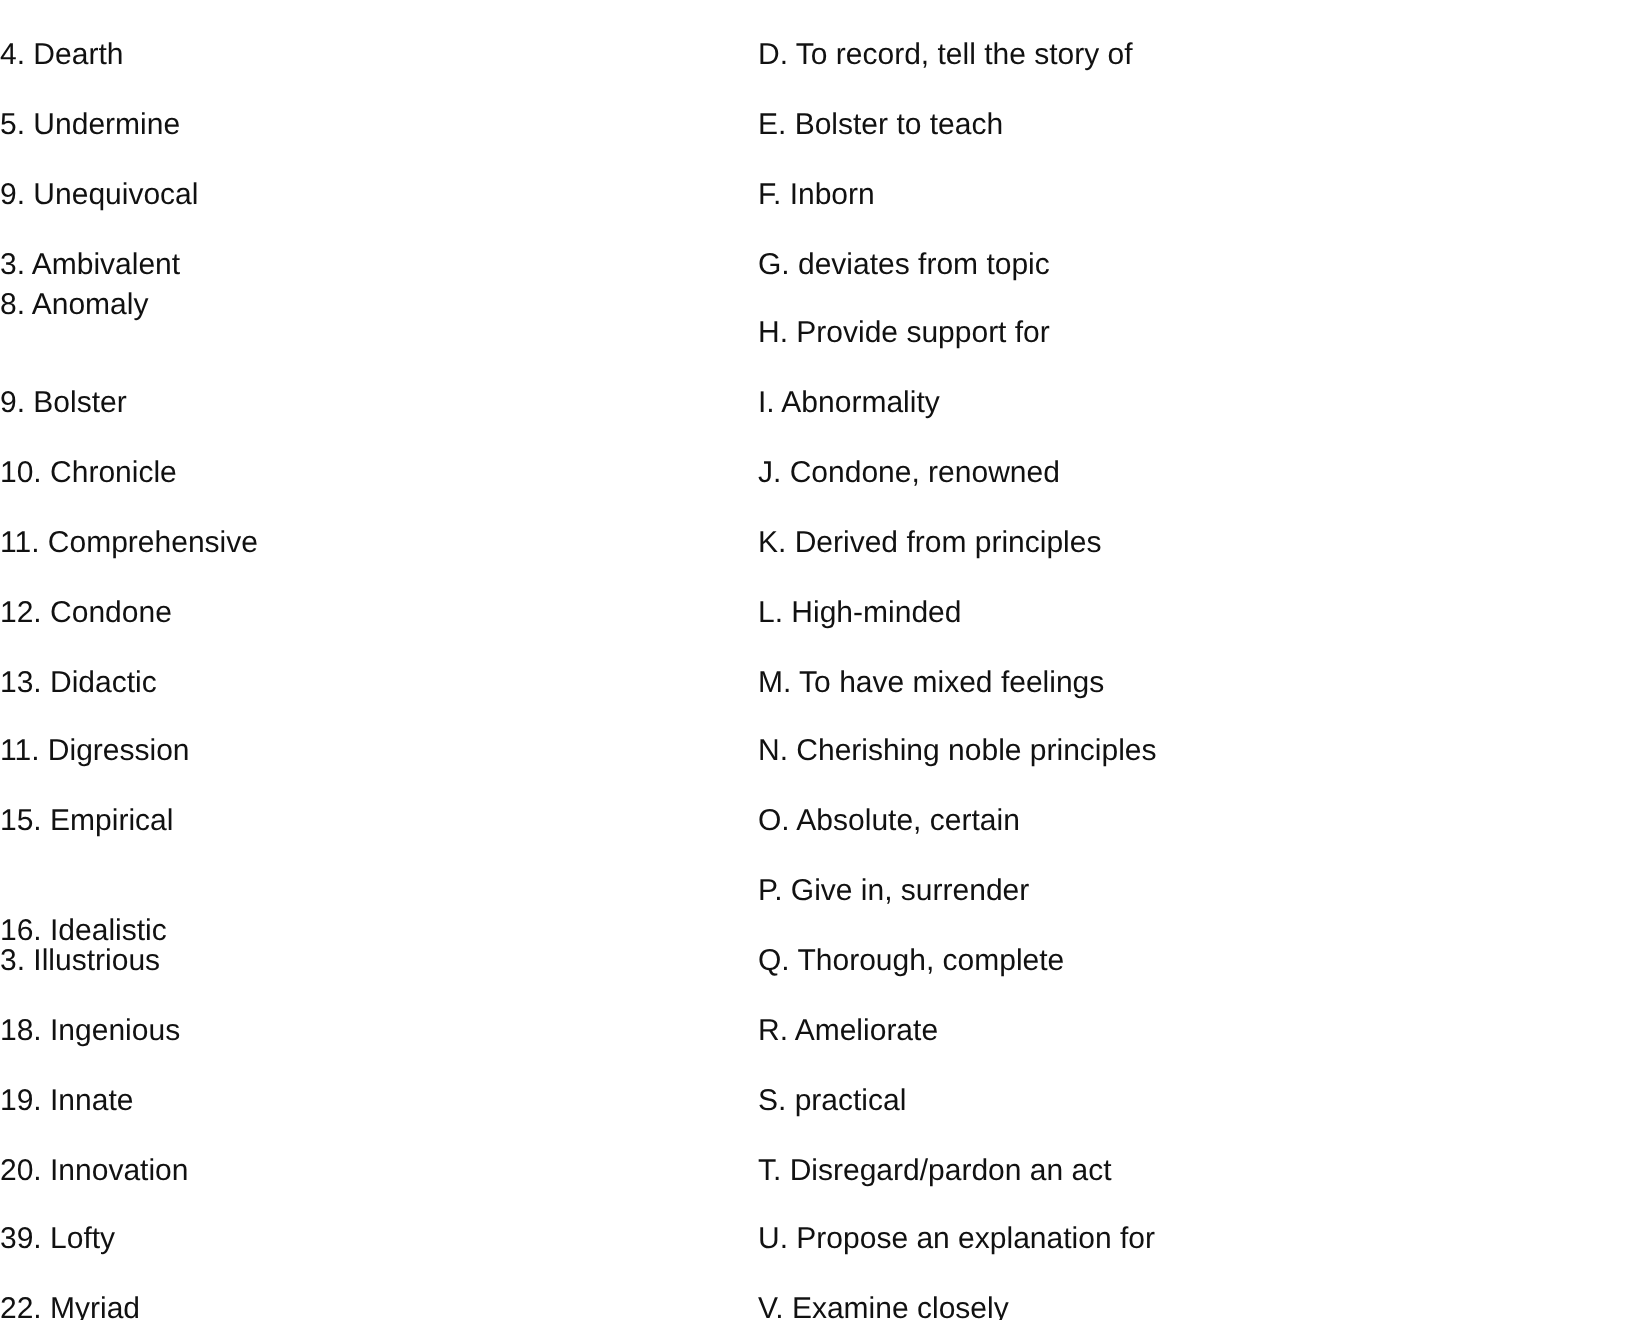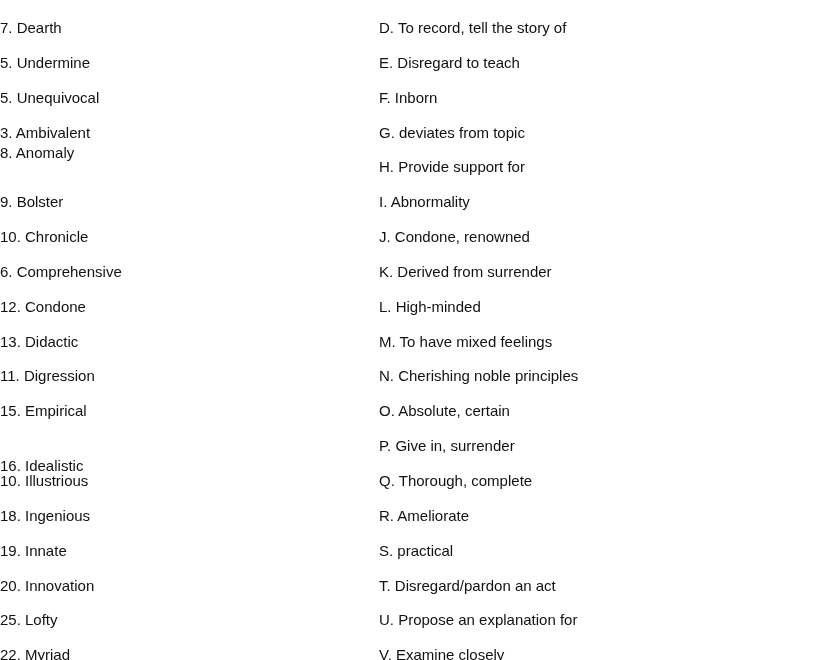--- a/index.html
+++ b/index.html
@@ -35,50 +35,50 @@
       height: 20px;
       line-height: 20px;
       white-space: nowrap;
     }
   </style>
 </head>
 <body>
 
 <div class="page">
   <div class="col col-left">
-    <div class="row" style="top:18px">7. Dearth</div>
+    <div class="row" style="top:18px">4. Dearth</div>
     <div class="row" style="top:53px">5. Undermine</div>
-    <div class="row" style="top:88px">5. Unequivocal</div>
+    <div class="row" style="top:88px">9. Unequivocal</div>
     <div class="row" style="top:123px">3. Ambivalent</div>
     <div class="row" style="top:143px">8. Anomaly</div>
     <div class="row" style="top:192px">9. Bolster</div>
     <div class="row" style="top:227px">10. Chronicle</div>
-    <div class="row" style="top:262px">6. Comprehensive</div>
+    <div class="row" style="top:262px">11. Comprehensive</div>
     <div class="row" style="top:297px">12. Condone</div>
     <div class="row" style="top:332px">13. Didactic</div>
     <div class="row" style="top:366px">11. Digression</div>
     <div class="row" style="top:401px">15. Empirical</div>
     <div class="row" style="top:456px">16. Idealistic</div>
-    <div class="row" style="top:471px">10. Illustrious</div>
+    <div class="row" style="top:471px">3. Illustrious</div>
     <div class="row" style="top:506px">18. Ingenious</div>
     <div class="row" style="top:541px">19. Innate</div>
     <div class="row" style="top:576px">20. Innovation</div>
-    <div class="row" style="top:610px">25. Lofty</div>
+    <div class="row" style="top:610px">39. Lofty</div>
     <div class="row" style="top:645px">22. Myriad</div>
   </div>
 
   <div class="col col-right">
     <div class="row" style="top:18px">D. To record, tell the story of</div>
-    <div class="row" style="top:53px">E. Disregard to teach</div>
+    <div class="row" style="top:53px">E. Bolster to teach</div>
     <div class="row" style="top:88px">F. Inborn</div>
     <div class="row" style="top:123px">G. deviates from topic</div>
     <div class="row" style="top:157px">H. Provide support for</div>
     <div class="row" style="top:192px">I. Abnormality</div>
     <div class="row" style="top:227px">J. Condone, renowned</div>
-    <div class="row" style="top:262px">K. Derived from surrender</div>
+    <div class="row" style="top:262px">K. Derived from principles</div>
     <div class="row" style="top:297px">L. High-minded</div>
     <div class="row" style="top:332px">M. To have mixed feelings</div>
     <div class="row" style="top:366px">N. Cherishing noble principles</div>
     <div class="row" style="top:401px">O. Absolute, certain</div>
     <div class="row" style="top:436px">P. Give in, surrender</div>
     <div class="row" style="top:471px">Q. Thorough, complete</div>
     <div class="row" style="top:506px">R. Ameliorate</div>
     <div class="row" style="top:541px">S. practical</div>
     <div class="row" style="top:576px">T. Disregard/pardon an act</div>
     <div class="row" style="top:610px">U. Propose an explanation for</div>

